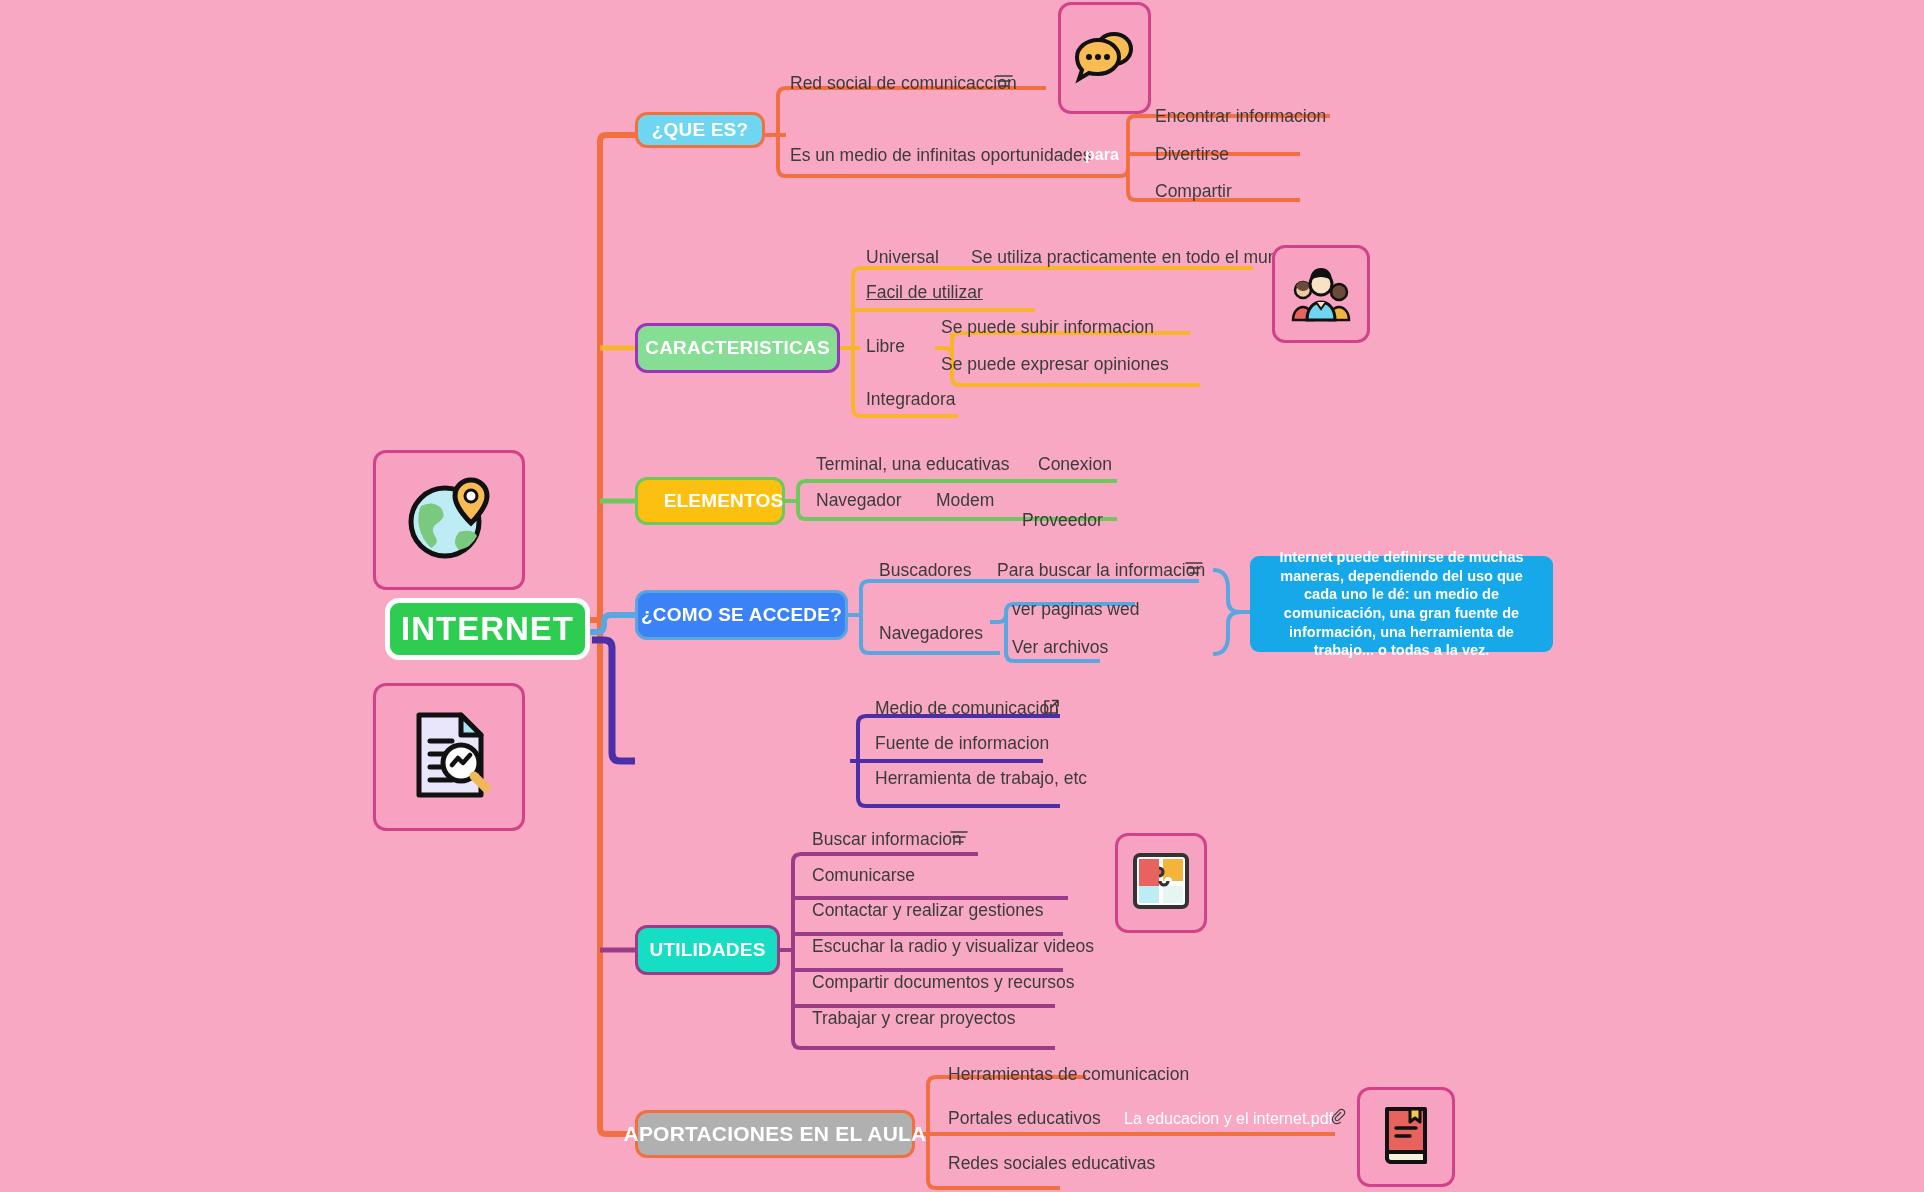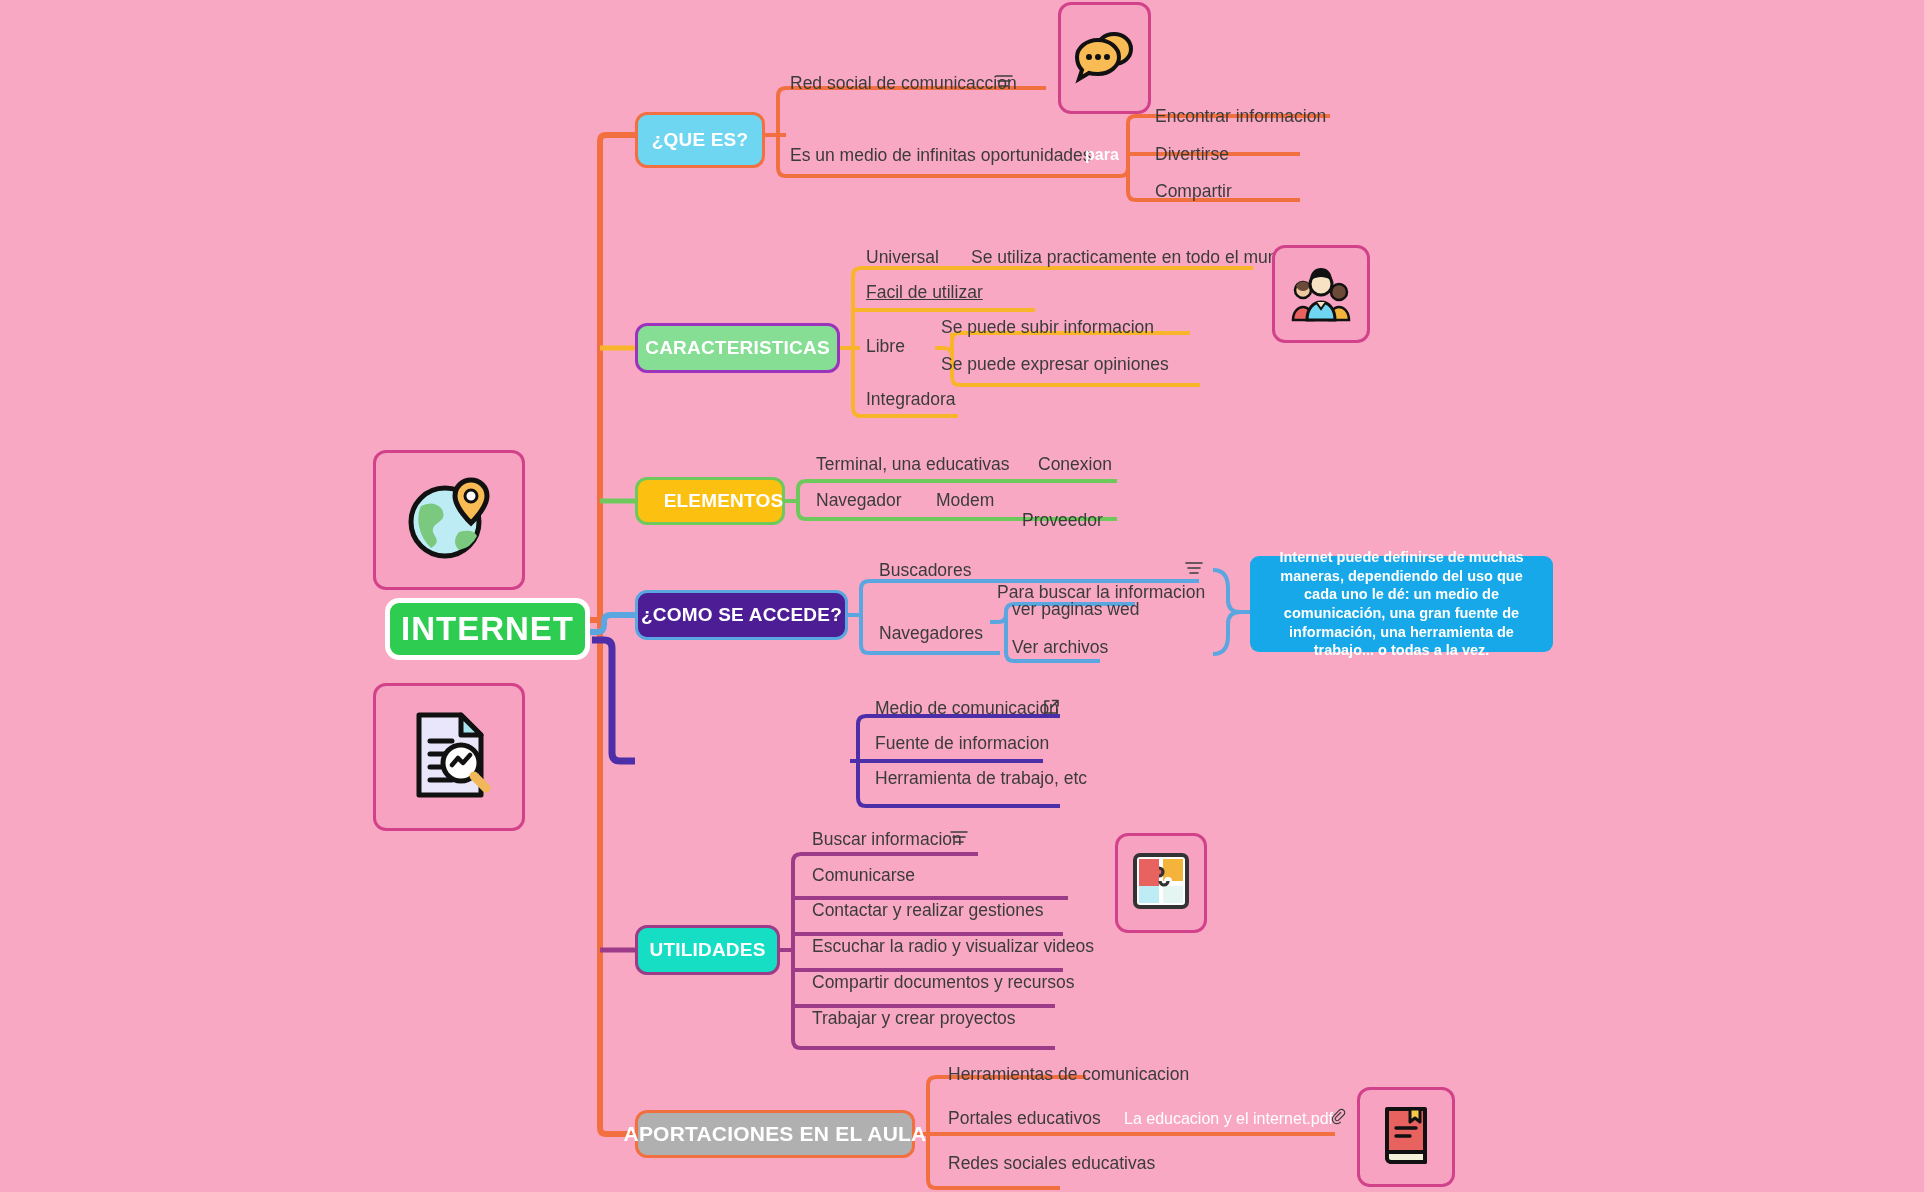--- a/index.html
+++ b/index.html
@@ -24,24 +24,24 @@
     letter-spacing:.2px;
     white-space:nowrap;
     z-index:5;
   }
   .root-pill{
     left:385px;top:598px;width:205px;height:62px;
     background:#2ecc50;border:5px solid #ffffff;border-radius:14px;
     font-size:33px;letter-spacing:1px;
     box-shadow:0 0 0 0 transparent;
   }
-  .b-queES{left:635px;top:112px;width:130px;height:56px;background:#6fd6f2;border:3px solid #f2703f;font-size:19px;}
+  .b-queES{left:635px;top:112px;width:130px;height:36px;background:#6fd6f2;border:3px solid #f2703f;font-size:19px;}
   .b-carac{left:635px;top:323px;width:205px;height:50px;background:#86de94;border:3px solid #9c33bd;font-size:19px;}
   .b-elem {left:635px;top:477px;width:150px;height:48px;background:#fcc010;border:3px solid #6ec95d;font-size:19px;padding-left:27px;}
-  .b-como {left:635px;top:590px;width:213px;height:50px;background:#4c1d95;border:3px solid #5aa6e0;font-size:19px;justify-content:center;}
+  .b-como {left:635px;top:590px;width:213px;height:50px;background:#3b82f6;border:3px solid #5aa6e0;font-size:19px;justify-content:center;}
   .b-func {left:635px;top:736px;width:215px;height:50px;background:#c779d8;border:3px solid #4b2ea8;font-size:19px;}
   .b-util {left:635px;top:925px;width:145px;height:50px;background:#15dec4;border:3px solid #9c3b87;font-size:19px;}
   .b-apor {left:635px;top:1110px;width:280px;height:48px;background:#b0b0b0;border:3px solid #f2703f;font-size:21px;}
 
   
   .leaf{
     position:absolute;
     font-size:17.5px;
     color:#3b3b3b;
     white-space:nowrap;
@@ -202,21 +202,21 @@
   <div class="leaf" style="left:941px;top:319px;">Se puede subir informacion</div>
   <div class="leaf" style="left:941px;top:356px;">Se puede expresar opiniones</div>
 
   <div class="leaf" style="left:816px;top:456px;">Terminal, una educativas</div>
   <div class="leaf" style="left:1038px;top:456px;">Conexion</div>
   <div class="leaf" style="left:816px;top:492px;">Navegador</div>
   <div class="leaf" style="left:936px;top:492px;">Modem</div>
   <div class="leaf" style="left:1022px;top:512px;">Proveedor</div>
 
   <div class="leaf" style="left:879px;top:562px;">Buscadores</div>
-  <div class="leaf" style="left:997px;top:584px;text-align:center;">Para buscar la informacion</div>
+  <div class="leaf" style="left:997px;top:562px;text-align:center;">Para buscar la informacion</div>
   <span class="glyph note-icon" style="left:1185px;top:561px;">
     <svg width="18" height="14" viewBox="0 0 18 14">
         <path d="M1 2h16M3 7h12M5 12h8" stroke="#3b3b3b" stroke-width="1.6" stroke-linecap="round"></path>
       </svg>
   </span>
   <div class="leaf" style="left:879px;top:625px;">Navegadores</div>
   <div class="leaf" style="left:1012px;top:601px;">ver paginas wed</div>
   <div class="leaf" style="left:1012px;top:639px;">Ver archivos</div>
 
   <div class="leaf" style="left:875px;top:700px;">Medio de comunicacion</div>

